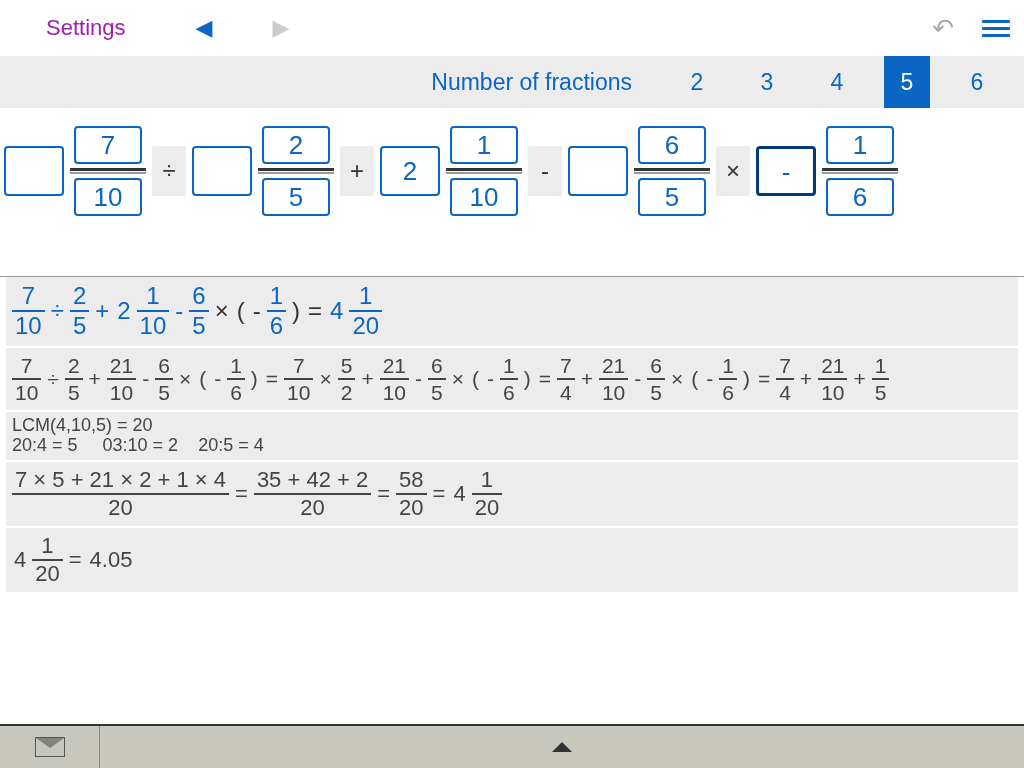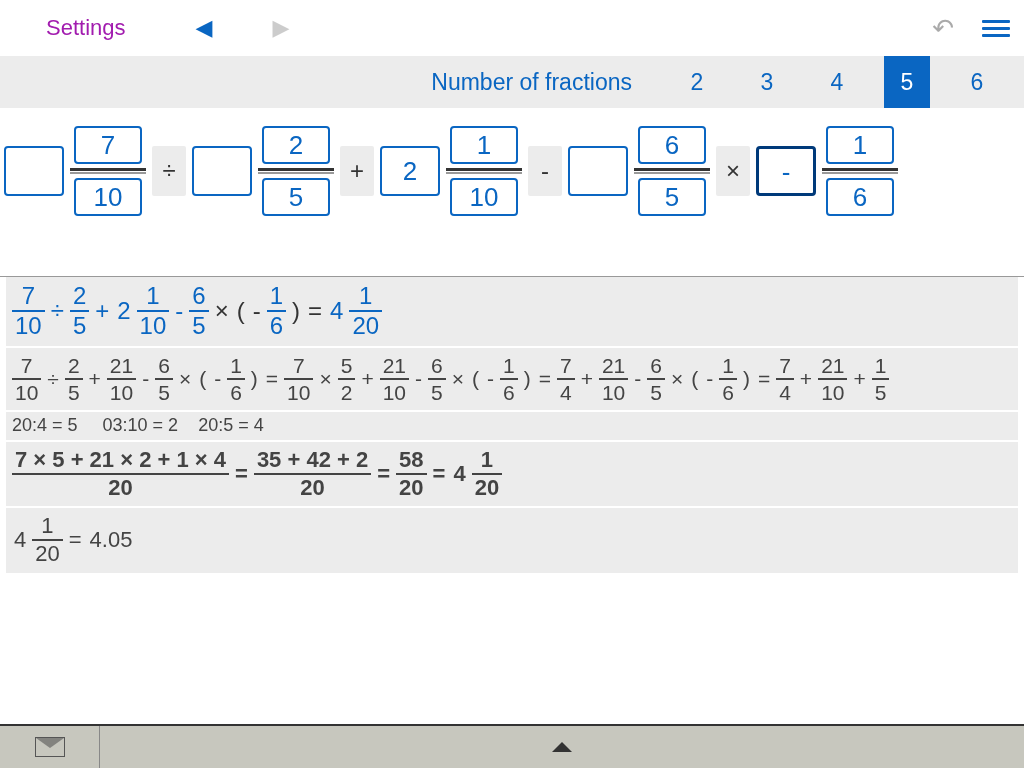--- a/index.html
+++ b/index.html
@@ -274,25 +274,26 @@
       <span class="txt">+</span>
       <span class="f">
         <span class="n">1</span>
         <span class="bar"></span>
         <span class="d">5</span>
       </span>
     </div>
 
   <div class="row tight">
     <div>
+      <div>LCM(4,10,5) = 20</div>
       <div style="white-space:pre">20:4 = 5     03:10 = 2    20:5 = 4</div>
     </div>
   </div>
 
-  <div class="row" style="font-size:22px;font-weight:bold;">
+  <div class="row" style="font-size:22px;">
     <span class="f">
         <span class="n">7 × 5 + 21 × 2 + 1 × 4</span>
         <span class="bar"></span>
         <span class="d">20</span>
       </span>
     <span class="txt">=</span>
     <span class="f">
         <span class="n">35 + 42 + 2</span>
         <span class="bar"></span>
         <span class="d">20</span>

